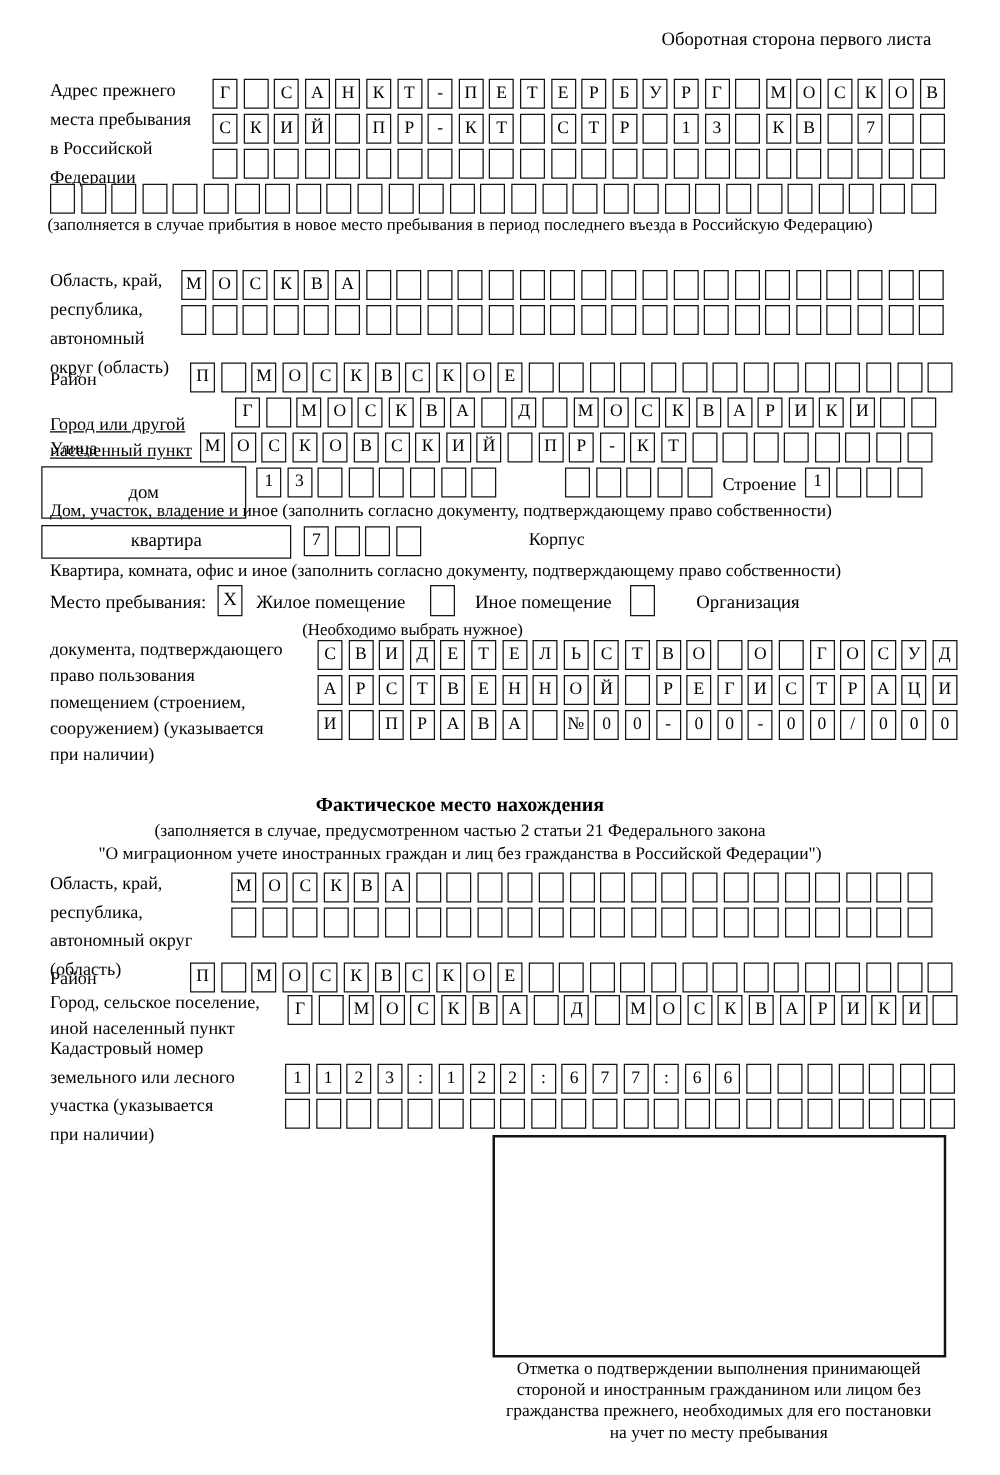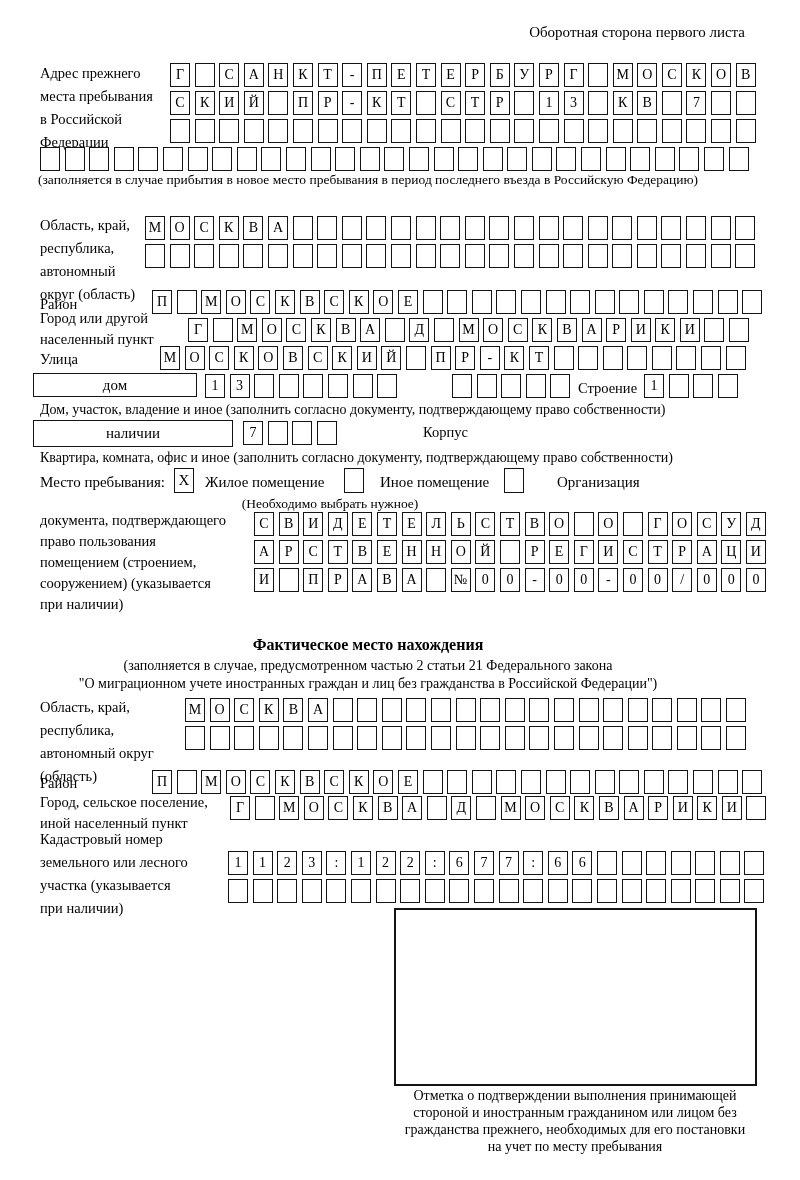--- a/index.html
+++ b/index.html
@@ -41,34 +41,34 @@
 
   <div class="abs" style="left:40px;top:214px;">
     <div class="lbl">Область, край,</div>
     <div class="lbl">республика,</div>
     <div class="lbl">автономный</div>
     <div class="lbl">округ (область)</div>
   </div>
 
   <div class="abs lbl" style="left:40px;top:293px;">Район</div>
 
-  <div class="abs lines-tight" style="left:40px;top:308px;">
+  <div class="abs lines-tight" style="left:40px;top:330px;text-decoration:underline;">
     <div class="lbl">Город или другой</div>
     <div class="lbl">населенный пункт</div>
   </div>
 
   <div class="abs lbl" style="left:40px;top:348px;">Улица</div>
 
-  <div class="abs lblbox" style="left:33px;top:373px;width:164px;height:24px;">дом</div>
+  <div class="abs lblbox" style="left:33px;top:373px;width:164px;height:42px;">дом</div>
   <div class="abs lbl" style="left:423px;top:377px;margin-top:44px;">Корпус</div>
   <div class="abs lbl" style="left:578px;top:377px;">Строение</div>
 
   <div class="abs note" style="left:40px;top:402px;font-size:14px;">Дом, участок, владение и иное (заполнить согласно документу, подтверждающему право собственности)</div>
 
-  <div class="abs lblbox" style="left:33px;top:420px;width:200px;height:27px;">наличии</div>
+  <div class="abs lblbox" style="left:33px;top:420px;width:200px;height:27px;">квартира</div>
 
   <div class="abs note" style="left:40px;top:450px;font-size:14px;">Квартира, комната, офис и иное (заполнить согласно документу, подтверждающему право собственности)</div>
 
   <div class="abs lbl" style="left:40px;top:471px;font-size:15px;">Место пребывания:</div>
   <div class="abs cbx" style="left:174px;top:468px;">Х</div>
   <div class="abs lbl" style="left:205px;top:471px;font-size:15px;">Жилое помещение</div>
   <div class="abs cbx" style="left:344px;top:468px;"></div>
   <div class="abs lbl" style="left:380px;top:471px;font-size:15px;">Иное помещение</div>
   <div class="abs cbx" style="left:504px;top:468px;"></div>
   <div class="abs lbl" style="left:557px;top:471px;font-size:15px;">Организация</div>

